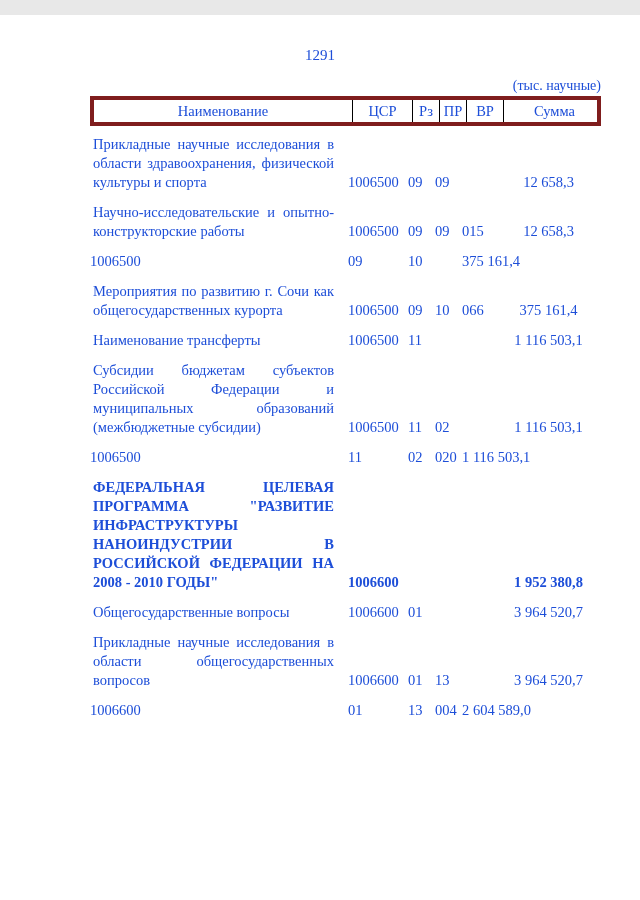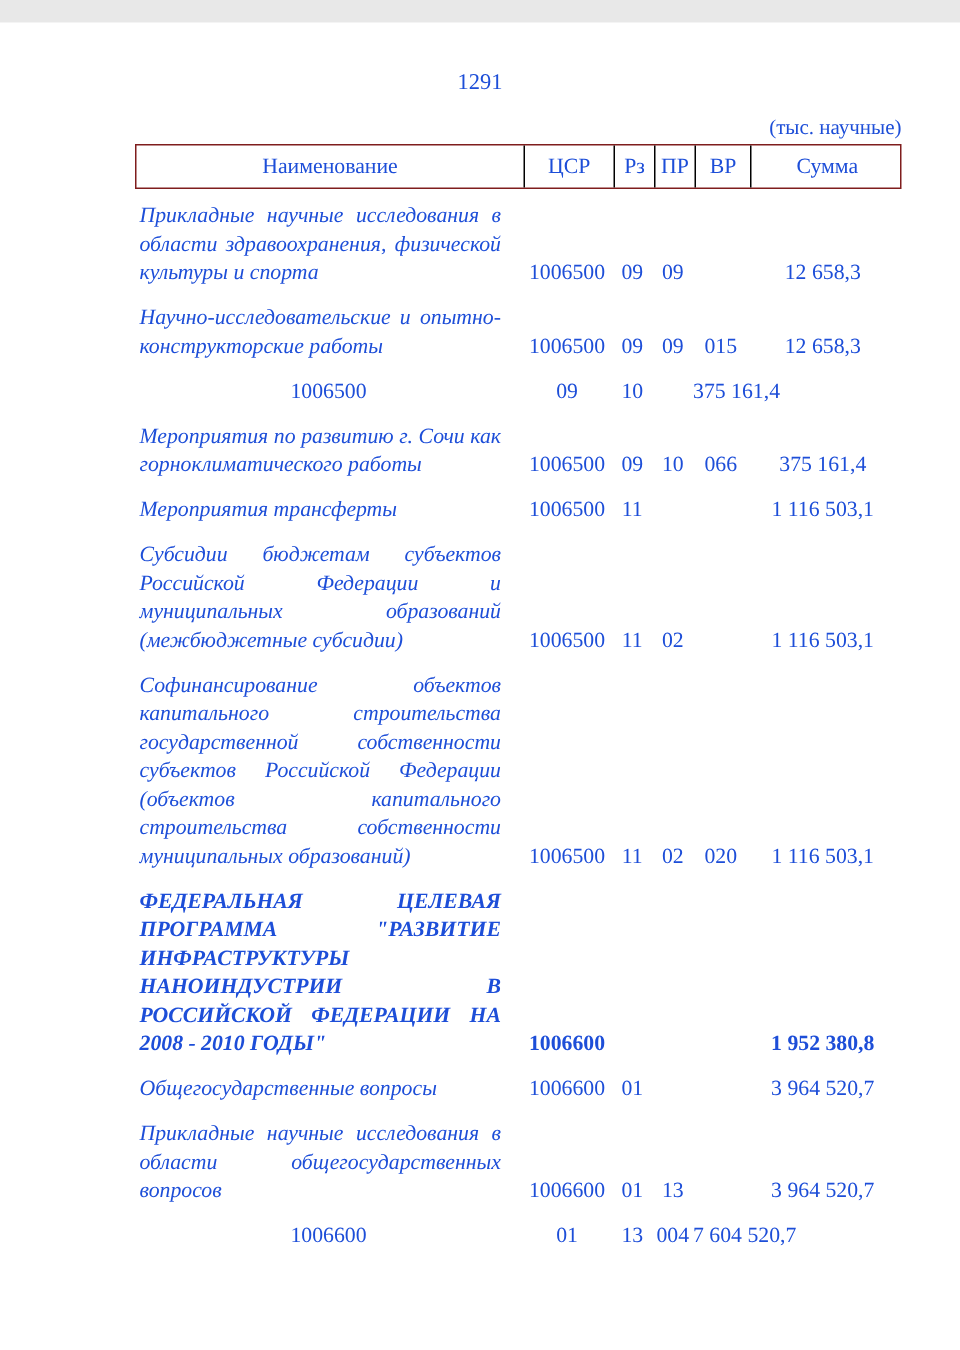--- a/index.html
+++ b/index.html
@@ -29,21 +29,21 @@
     margin-top: 14px;
   }
   .units-note {
     text-align: right;
     font-size: 14px;
     margin-bottom: 2px;
   }
   .thead {
     display: grid;
     grid-template-columns: 258px 60px 27px 27px 37px 102px;
-    border: 1px solid #7f1d1d;
+    border: 4px solid #7f1d1d;
     box-sizing: border-box;
     height: 30px;
     font-size: 14.5px;
   }
   .thead .hcell {
     display: flex;
     align-items: center;
     justify-content: center;
     box-sizing: border-box;
   }
@@ -61,27 +61,26 @@
     font-size: 14.5px;
     line-height: 19px;
   }
   .trow .cell {
     box-sizing: border-box;
   }
   .trow .name {
     text-align: justify;
     padding-left: 3px;
     padding-right: 14px;
-    font-style: italic;
   }
   .trow .csr,
   .trow .rz,
   .trow .pr,
   .trow .vr {
-    text-align: center;
+    text-align: left;
     white-space: nowrap;
   }
   .trow .sum {
     text-align: center;
     padding-right: 3px;
     white-space: nowrap;
   }
   .trow.bold {
     font-weight: bold;
   }
@@ -124,45 +123,44 @@
     <div class="cell sum">12 658,3</div>
   </div>
         <div class="trow">
     <div class="cell csr">1006500</div>
     <div class="cell rz">09</div>
     <div class="cell pr">10</div>
     <div class="cell vr"></div>
     <div class="cell sum">375 161,4</div>
   </div>
         <div class="trow">
-    <div class="cell name">Мероприятия по развитию г. Сочи как горноклиматического работы</div>
+    <div class="cell name">Мероприятия по развитию г. Сочи как общегосударственных курорта</div>
     <div class="cell csr">1006500</div>
     <div class="cell rz">09</div>
     <div class="cell pr">10</div>
     <div class="cell vr">066</div>
     <div class="cell sum">375 161,4</div>
   </div>
         <div class="trow">
-    <div class="cell name">Мероприятия трансферты</div>
+    <div class="cell name">Наименование трансферты</div>
     <div class="cell csr">1006500</div>
     <div class="cell rz">11</div>
     <div class="cell pr"></div>
     <div class="cell vr"></div>
     <div class="cell sum">1 116 503,1</div>
   </div>
         <div class="trow">
     <div class="cell name">Субсидии бюджетам субъектов Российской Федерации и муниципальных образований (межбюджетные субсидии)</div>
     <div class="cell csr">1006500</div>
     <div class="cell rz">11</div>
     <div class="cell pr">02</div>
     <div class="cell vr"></div>
     <div class="cell sum">1 116 503,1</div>
   </div>
         <div class="trow">
-    <div class="cell name">Софинансирование объектов капитального строительства государственной собственности субъектов Российской Федерации (объектов капитального строительства собственности муниципальных образований)</div>
     <div class="cell csr">1006500</div>
     <div class="cell rz">11</div>
     <div class="cell pr">02</div>
     <div class="cell vr">020</div>
     <div class="cell sum">1 116 503,1</div>
   </div>
         <div class="trow bold">
     <div class="cell name">ФЕДЕРАЛЬНАЯ ЦЕЛЕВАЯ ПРОГРАММА "РАЗВИТИЕ ИНФРАСТРУКТУРЫ НАНОИНДУСТРИИ В РОССИЙСКОЙ ФЕДЕРАЦИИ НА 2008 - 2010 ГОДЫ"</div>
     <div class="cell csr">1006600</div>
     <div class="cell rz"></div>
@@ -184,19 +182,19 @@
     <div class="cell rz">01</div>
     <div class="cell pr">13</div>
     <div class="cell vr"></div>
     <div class="cell sum">3 964 520,7</div>
   </div>
         <div class="trow">
     <div class="cell csr">1006600</div>
     <div class="cell rz">01</div>
     <div class="cell pr">13</div>
     <div class="cell vr">004</div>
-    <div class="cell sum">7 604 520,7</div>
+    <div class="cell sum">2 604 589,0</div>
   </div>
       </div>
 
   </div>
 
 </div>
 
 </body></html>

